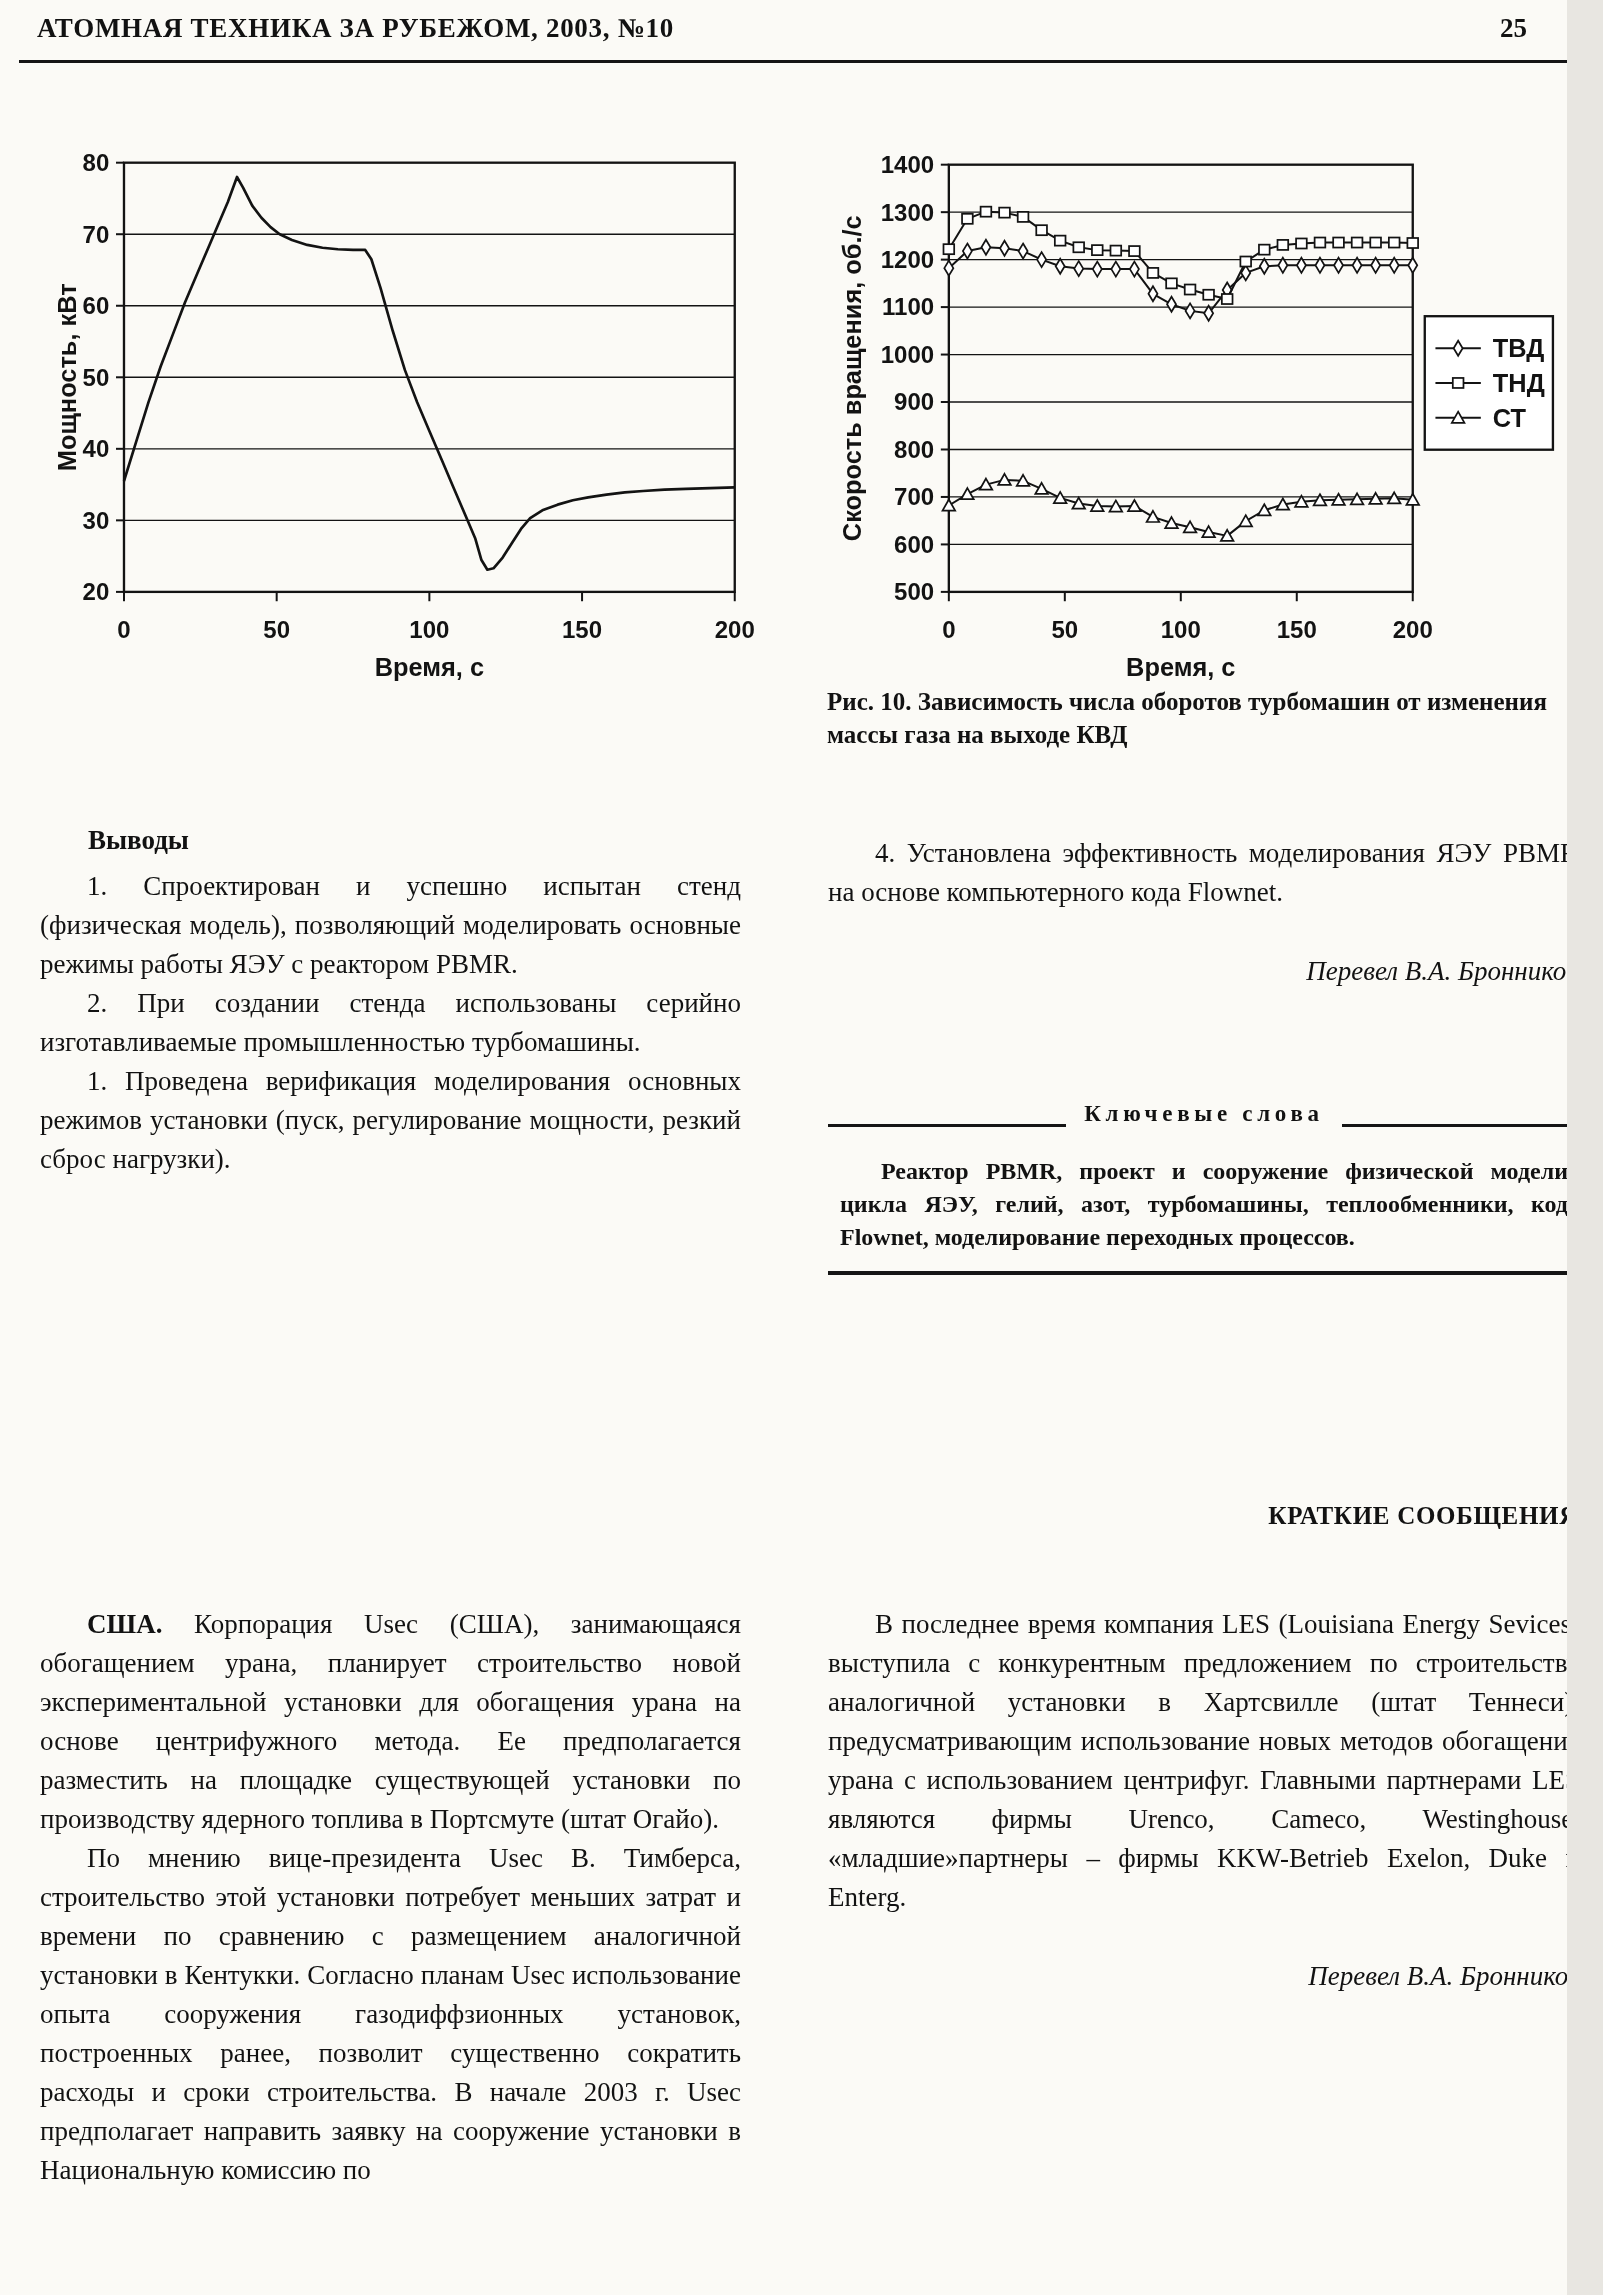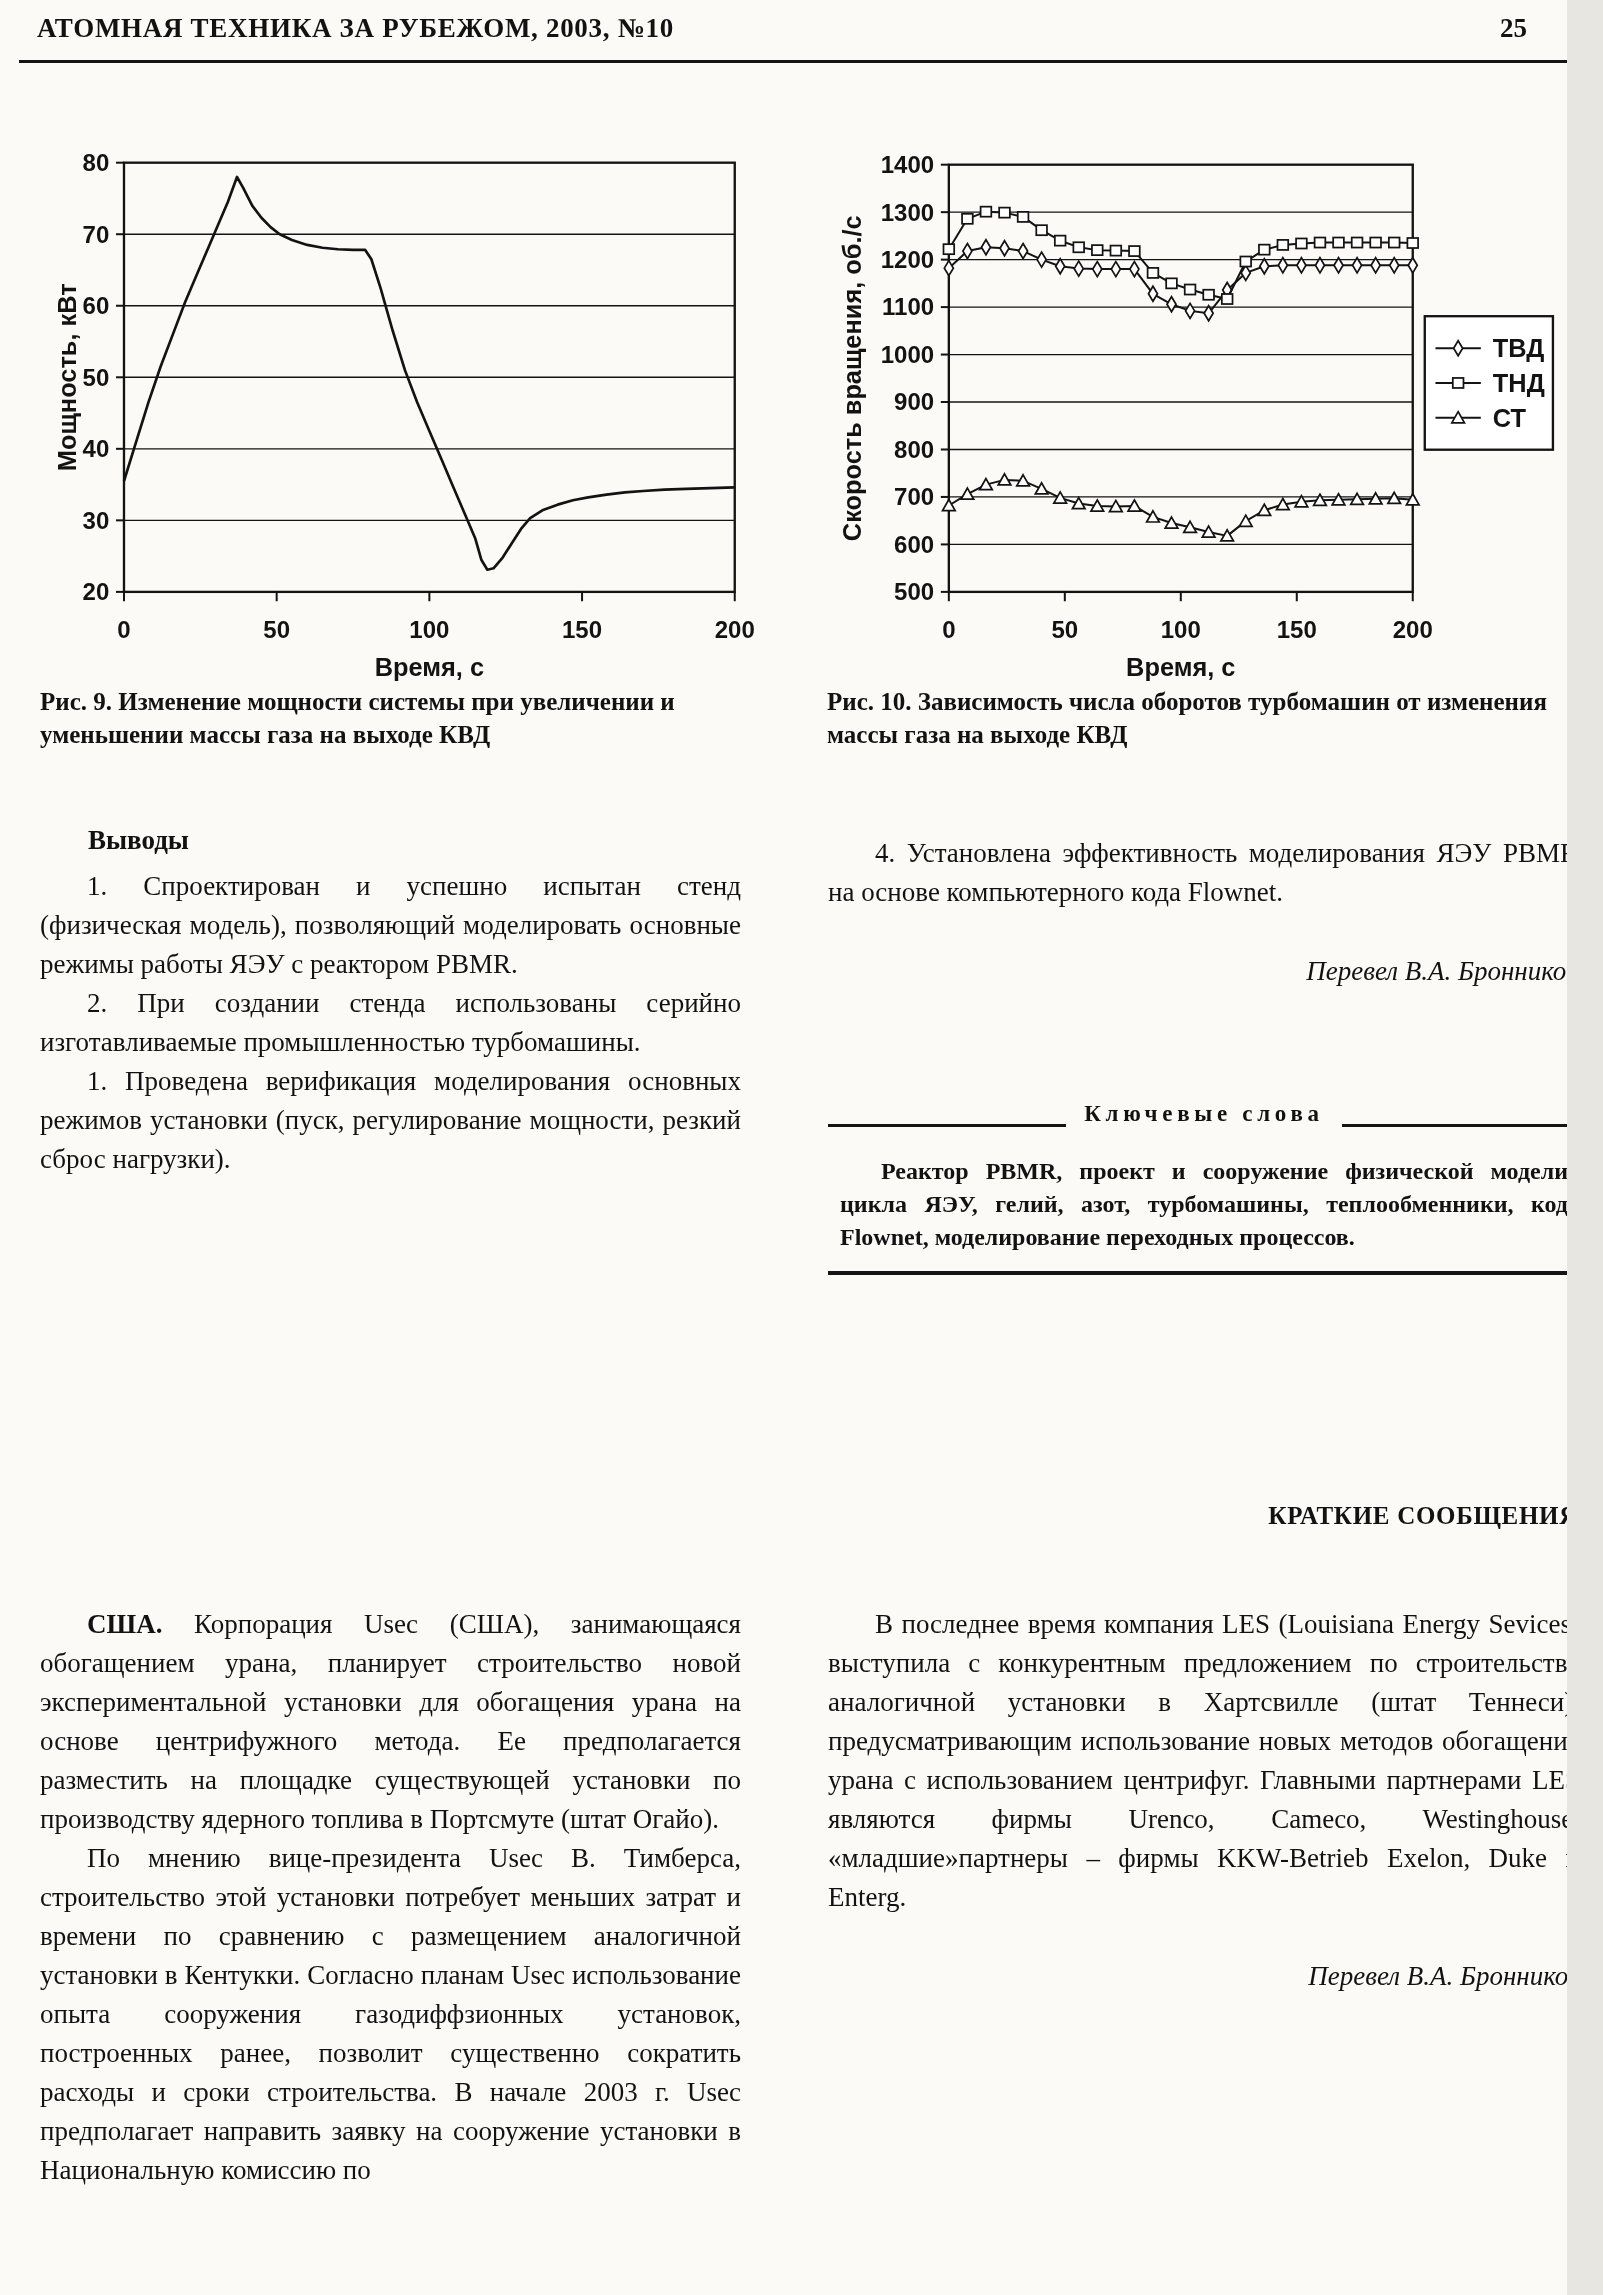--- a/index.html
+++ b/index.html
@@ -93,21 +93,20 @@
             <text x="801.25" y="722" text-anchor="middle" dy="0.35em" fill="#131313" font-family="&quot;Liberation Sans&quot;, sans-serif" font-size="36" font-weight="700">150</text>
             <line x1="1030" y1="665" x2="1030" y2="679" stroke="#131313" stroke-width="3"></line>
             <text x="1030" y="722" text-anchor="middle" dy="0.35em" fill="#131313" font-family="&quot;Liberation Sans&quot;, sans-serif" font-size="36" font-weight="700">200</text>
             <text x="572.5" y="778" text-anchor="middle" dy="0.35em" fill="#131313" font-family="&quot;Liberation Sans&quot;, sans-serif" font-size="38" font-weight="700">Время, с</text>
             <text x="0" y="0" text-anchor="middle" dy="0.35em" fill="#131313" font-family="&quot;Liberation Sans&quot;, sans-serif" font-size="38" font-weight="700" transform="translate(30,343.5) rotate(-90)">Мощность, кВт</text>
           </g>
           <polyline points="115.0,498.9 133.3,440.0 151.6,381.0 169.9,327.4 188.2,279.2 206.5,231.0 224.8,188.1 243.1,145.2 256.8,113.1 270.6,80.9 284.3,43.4 293.4,59.5 307.1,86.3 320.9,104.5 334.6,118.5 348.3,129.2 366.6,137.7 389.5,145.2 412.4,149.5 435.3,151.7 458.1,152.7 476.4,152.7 485.6,166.7 499.3,209.5 517.6,273.8 535.9,332.8 554.2,381.0 572.5,423.9 590.8,466.7 609.1,509.6 627.4,552.5 641.1,584.6 650.3,616.8 659.4,631.8 668.6,629.6 682.3,613.6 696.0,592.1 709.8,570.7 723.5,554.6 741.8,542.8 764.6,534.3 787.5,527.8 810.4,523.5 837.9,519.3 865.3,516.0 892.8,513.9 924.8,511.8 956.8,510.7 993.4,509.6 1030.0,508.5" fill="none" stroke="#131313" stroke-width="4" stroke-linejoin="round"></polyline>
         </g>
       </svg>
   </figure>
-  <div class="cap cap9">Рис. 9. Изменение мощности системы при увеличении и уменьшении массы газа на выходе КВД</div>
 
   <figure class="fig fig10">
     <svg viewBox="0 0 1160 800">
         <g>
           <g>
             <line x1="185" y1="593.8888888888889" x2="880" y2="593.8888888888889" stroke="#131313" stroke-width="2"></line>
             <line x1="185" y1="522.7777777777778" x2="880" y2="522.7777777777778" stroke="#131313" stroke-width="2"></line>
             <line x1="185" y1="451.6666666666667" x2="880" y2="451.6666666666667" stroke="#131313" stroke-width="2"></line>
             <line x1="185" y1="380.55555555555554" x2="880" y2="380.55555555555554" stroke="#131313" stroke-width="2"></line>
             <line x1="185" y1="309.44444444444446" x2="880" y2="309.44444444444446" stroke="#131313" stroke-width="2"></line>

